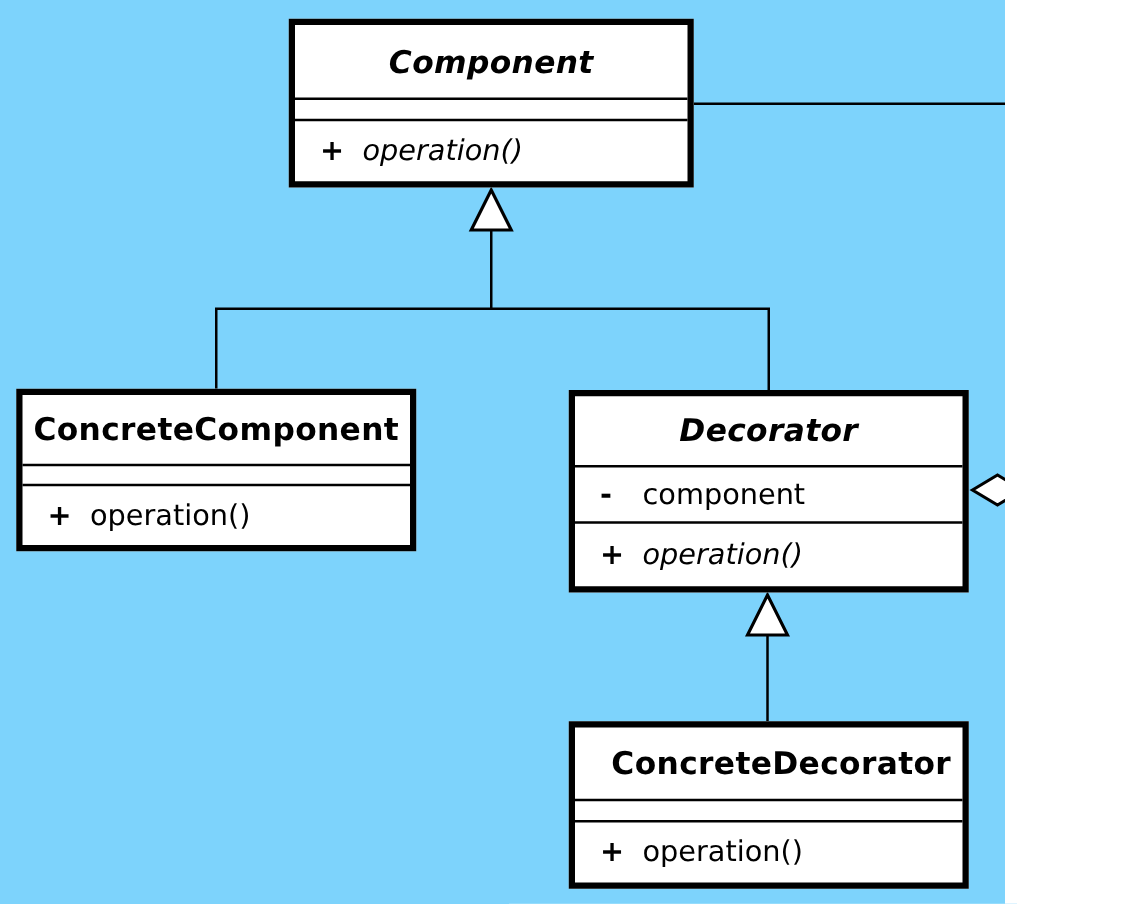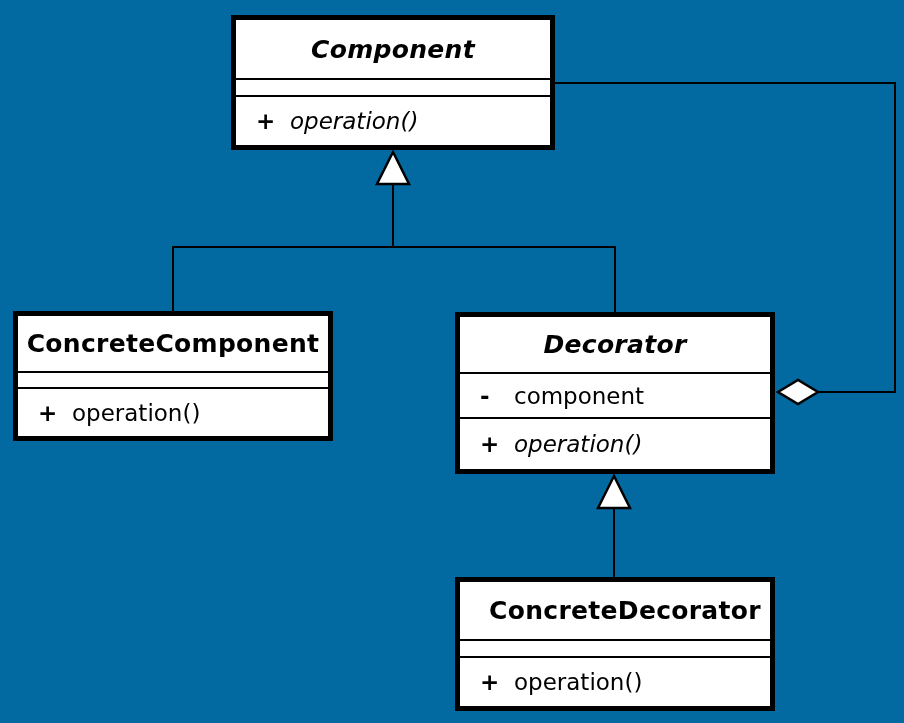--- a/index.html
+++ b/index.html
@@ -1,21 +1,21 @@
 <!DOCTYPE html>
 <html><head>
 <meta charset="utf-8">
 <style>
   html, body { margin: 0; padding: 0; }
   body { font-family: "DejaVu Sans", "Liberation Sans", sans-serif; }
   #canvas {
     position: relative;
-    width: 904px;
+    width: 804px;
     height: 723px;
-    background: #0369a1;
+    background: #7dd3fc;
     overflow: hidden;
   }
   #connector-layer {
     position: absolute;
     left: 0; top: 0;
     width: 904px; height: 723px;
     z-index: 1;
   }
   .uml-class {
     position: absolute;

